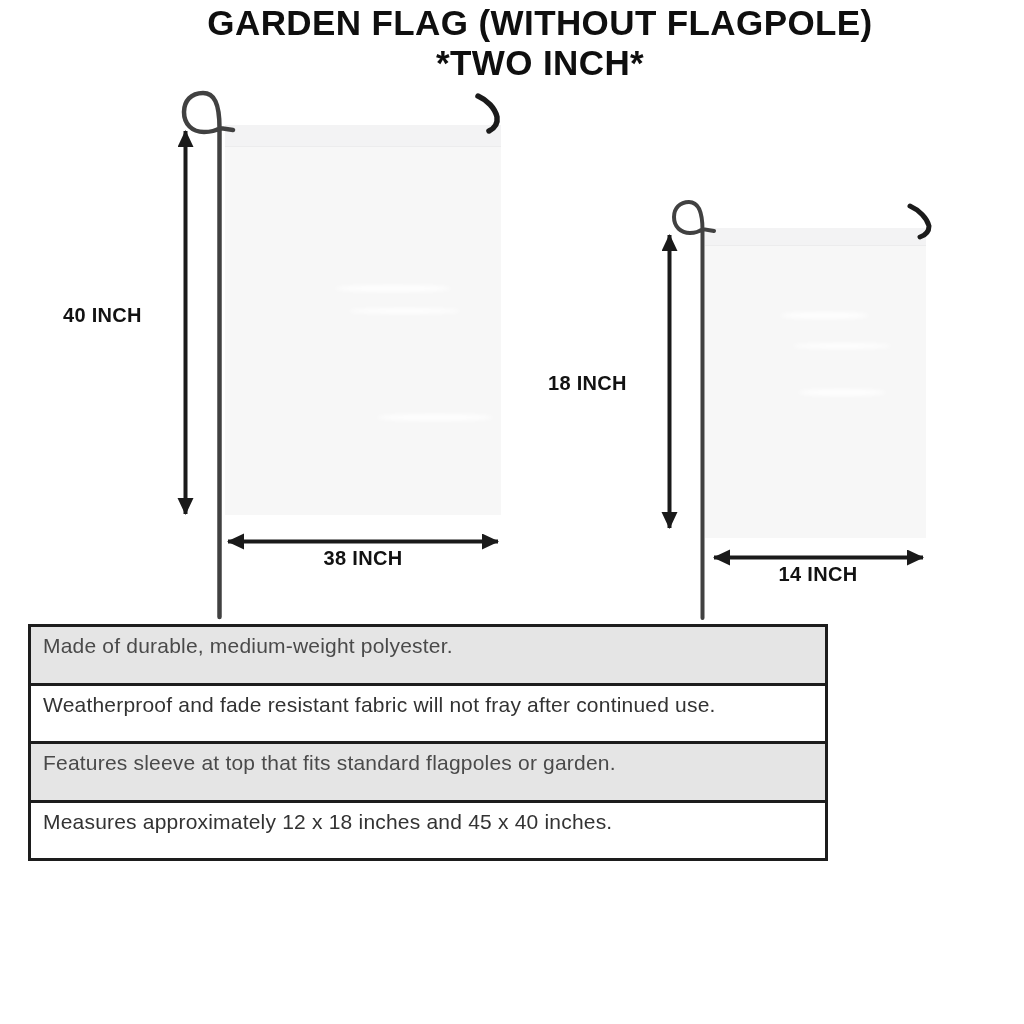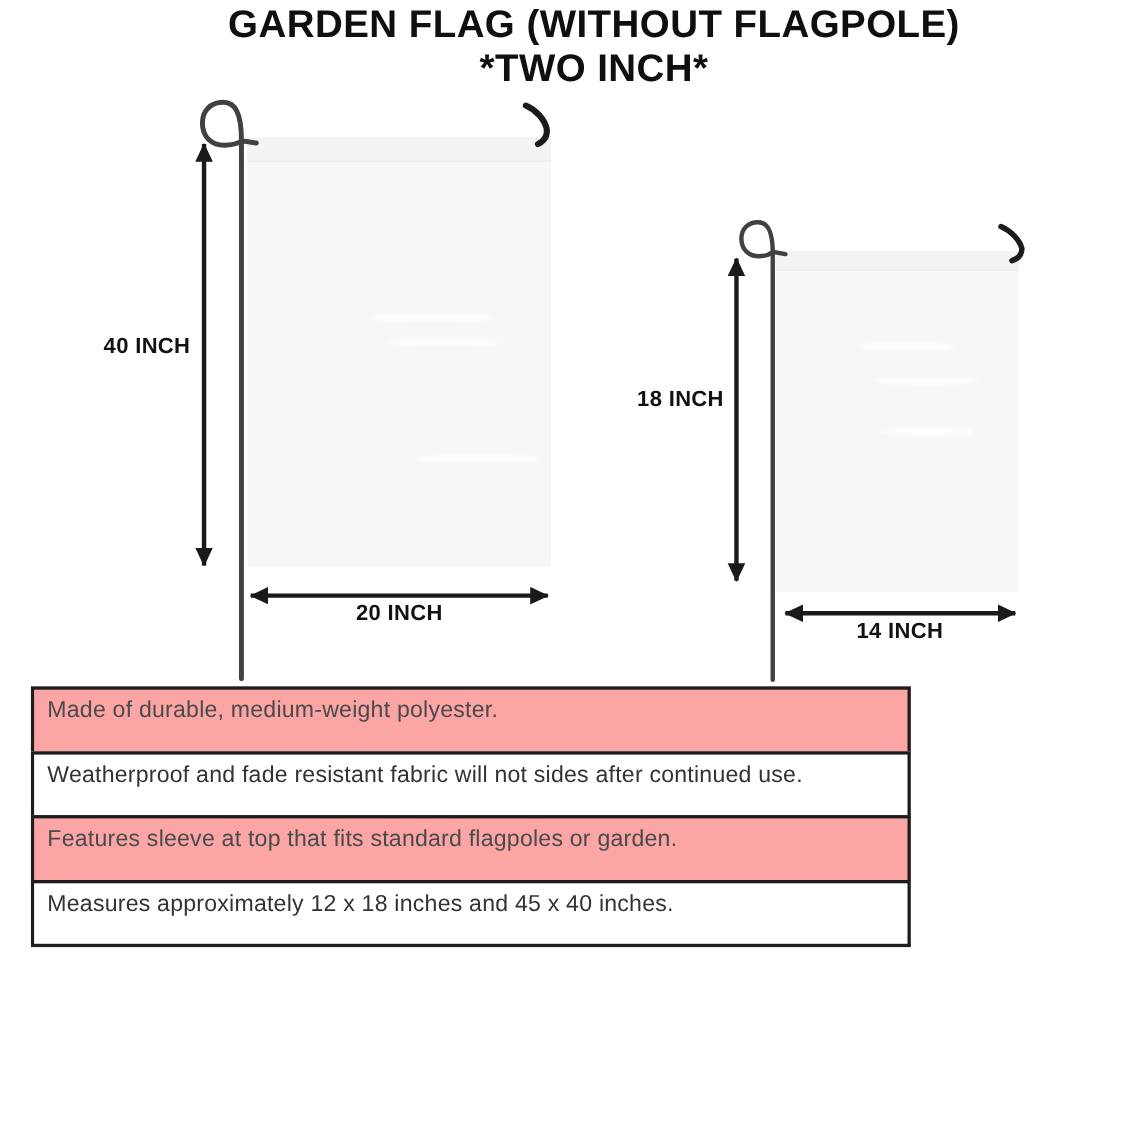--- a/index.html
+++ b/index.html
@@ -33,30 +33,30 @@
   .flag-large .c3{left:55%;top:74%;width:42%;}
   .flag-small .c1{left:34%;top:27%;width:40%;}
   .flag-small .c2{left:40%;top:37%;width:44%;height:6px;}
   .flag-small .c3{left:42%;top:52%;width:40%;}
   
   .overlay{position:absolute;left:0;top:0;width:1024px;height:1024px;pointer-events:none;}
   
   .dim{
     position:absolute;color:#121212;font-weight:bold;font-size:20px;letter-spacing:0.3px;white-space:nowrap;
   }
-  .dim-40{left:35px;top:304px;width:110px;text-align:right;}
-  .dim-18{left:520px;top:352px;width:110px;text-align:right;}
+  .dim-40{left:35px;top:304px;width:110px;}
+  .dim-18{left:520px;top:372px;width:110px;}
   .dim-28{left:235px;top:547px;width:200px;text-align:center;}
   .dim-12{left:690px;top:563px;width:200px;text-align:center;}
   
   .features{position:absolute;left:0;top:624px;width:800px;}
   .frow{
     box-sizing:border-box;height:61.5px;border:3px solid #1d1d1d;margin-top:-3px;
     padding:7px 10px 0 12px;font-size:21px;letter-spacing:0.2px;
-    background:#fca5a5;color:#4a4a4a;
+    background:#e5e5e5;color:#4a4a4a;
   }
   .frow:first-child{margin-top:0;}
   .frow.plain{background:#ffffff;color:#333333;}
 </style>
 </head>
 <body>
 
 <div class="canvas">
 
   <div class="title">
@@ -93,30 +93,30 @@
 
     <path d="M 882 206 C 891 210 899 218 901 226 C 901 231 898 235 892 237" fill="none" stroke="#1b1b1b" stroke-width="5" stroke-linecap="round"></path>
 
     <line x1="157.5" y1="131" x2="157.5" y2="514" stroke="#1a1a1a" stroke-width="4" marker-start="url(#ah)" marker-end="url(#ah)"></line>
     <line x1="200" y1="541.5" x2="470" y2="541.5" stroke="#1a1a1a" stroke-width="4" marker-start="url(#ah)" marker-end="url(#ah)"></line>
     <line x1="641.5" y1="235" x2="641.5" y2="528" stroke="#1a1a1a" stroke-width="4" marker-start="url(#ah)" marker-end="url(#ah)"></line>
     <line x1="686" y1="557.5" x2="895" y2="557.5" stroke="#1a1a1a" stroke-width="4" marker-start="url(#ah)" marker-end="url(#ah)"></line>
   </svg>
 
   <div class="dim dim-40">40 INCH</div>
-  <div class="dim dim-28">20 INCH</div>
+  <div class="dim dim-28">38 INCH</div>
   <div class="dim dim-18">18 INCH</div>
   <div class="dim dim-12">14 INCH</div>
 
   <div class="features">
     <div class="frow">
       <span>Made of durable, medium-weight polyester.</span>
     </div>
     <div class="frow plain">
-      <span>Weatherproof and fade resistant fabric will not sides after continued use.</span>
+      <span>Weatherproof and fade resistant fabric will not fray after continued use.</span>
     </div>
     <div class="frow">
       <span>Features sleeve at top that fits standard flagpoles or garden.</span>
     </div>
     <div class="frow plain">
       <span>Measures approximately 12 x 18 inches and 45 x 40 inches.</span>
     </div>
   </div>
 
 </div>

